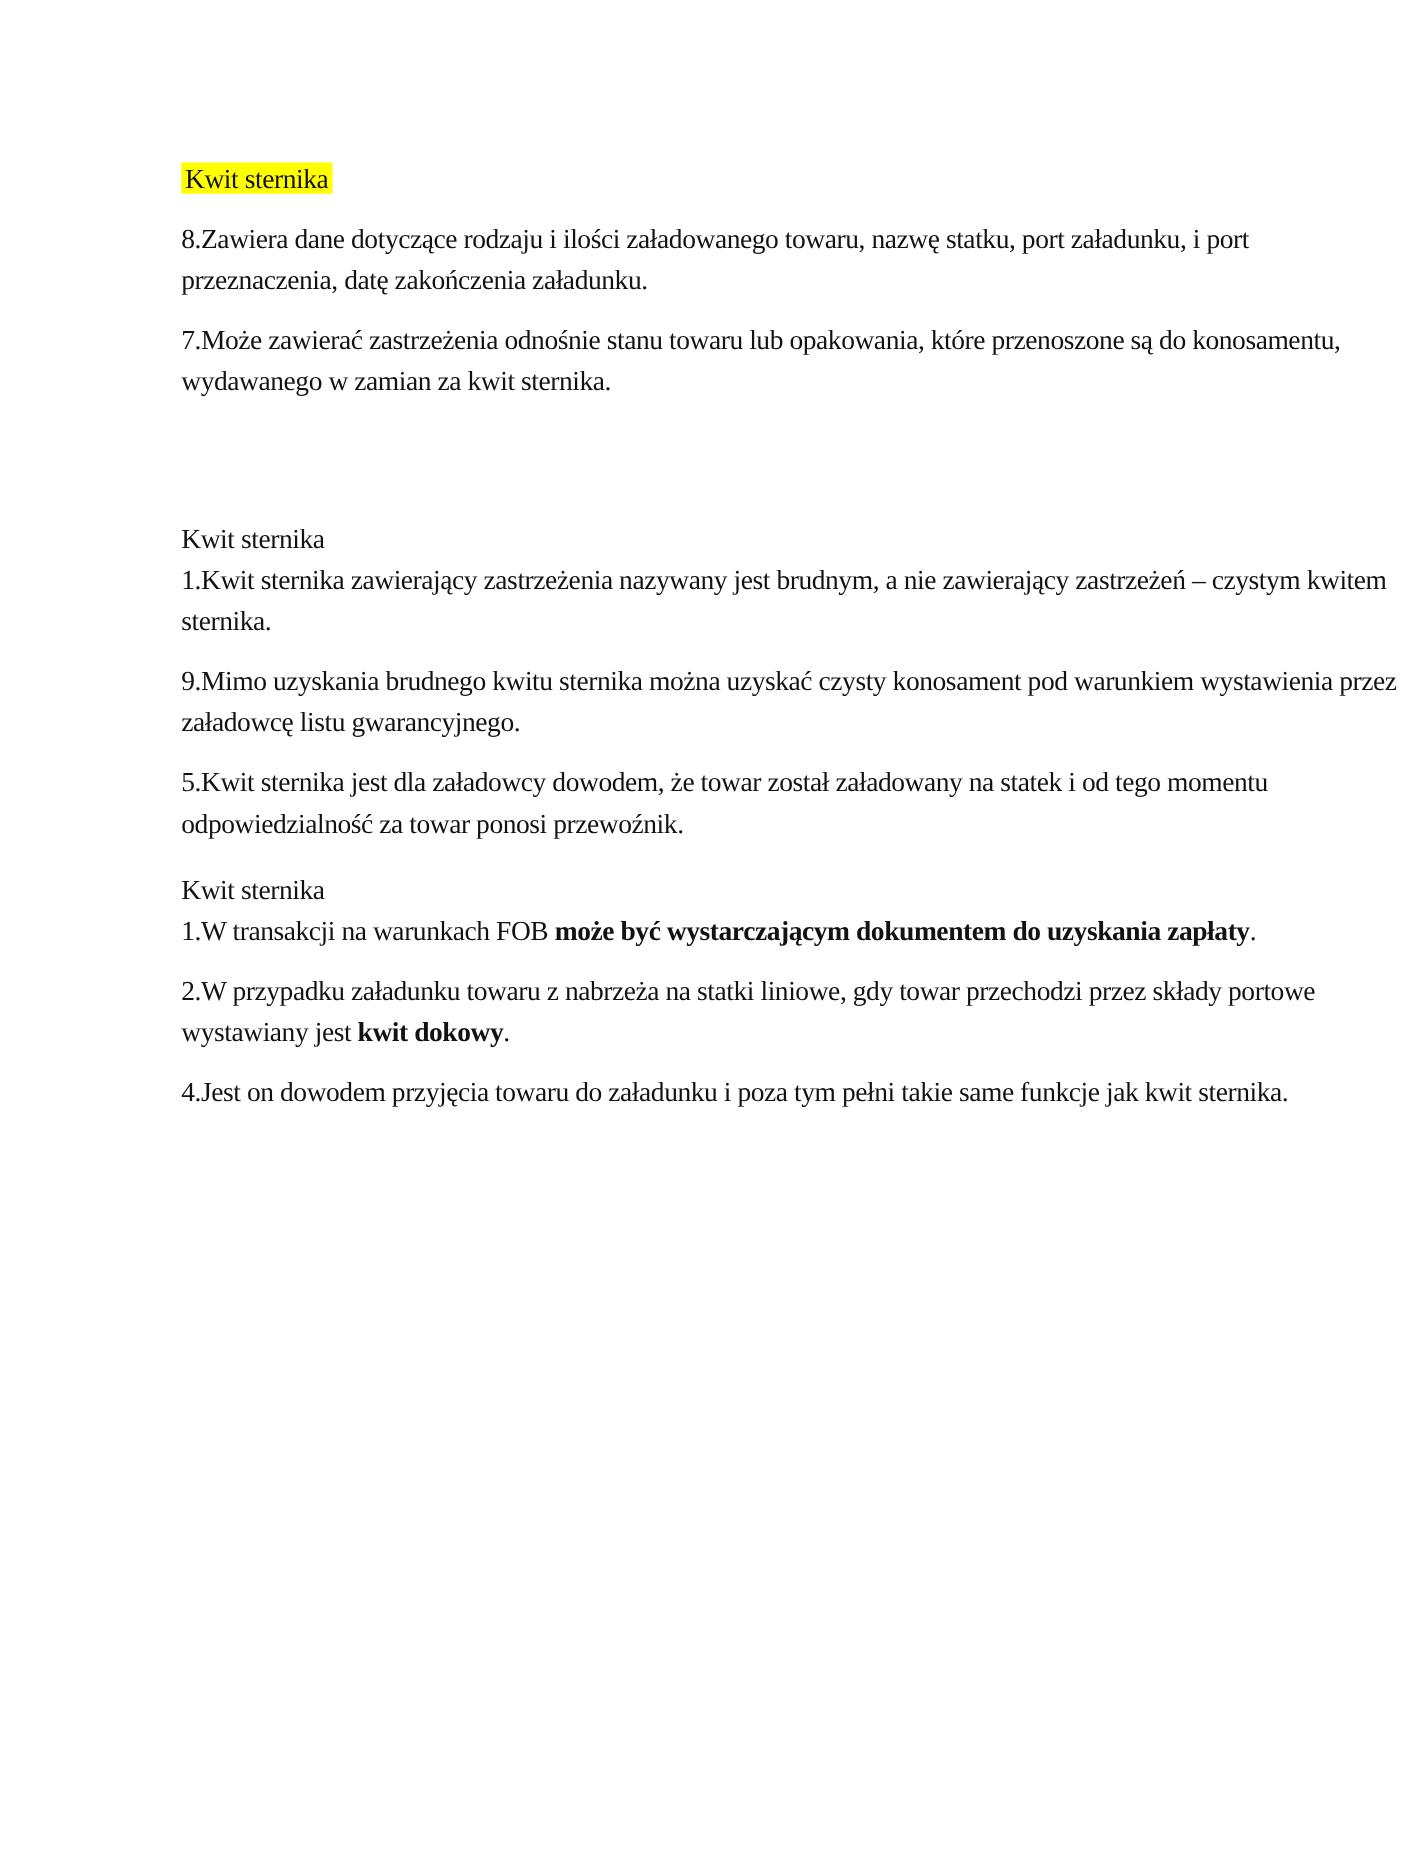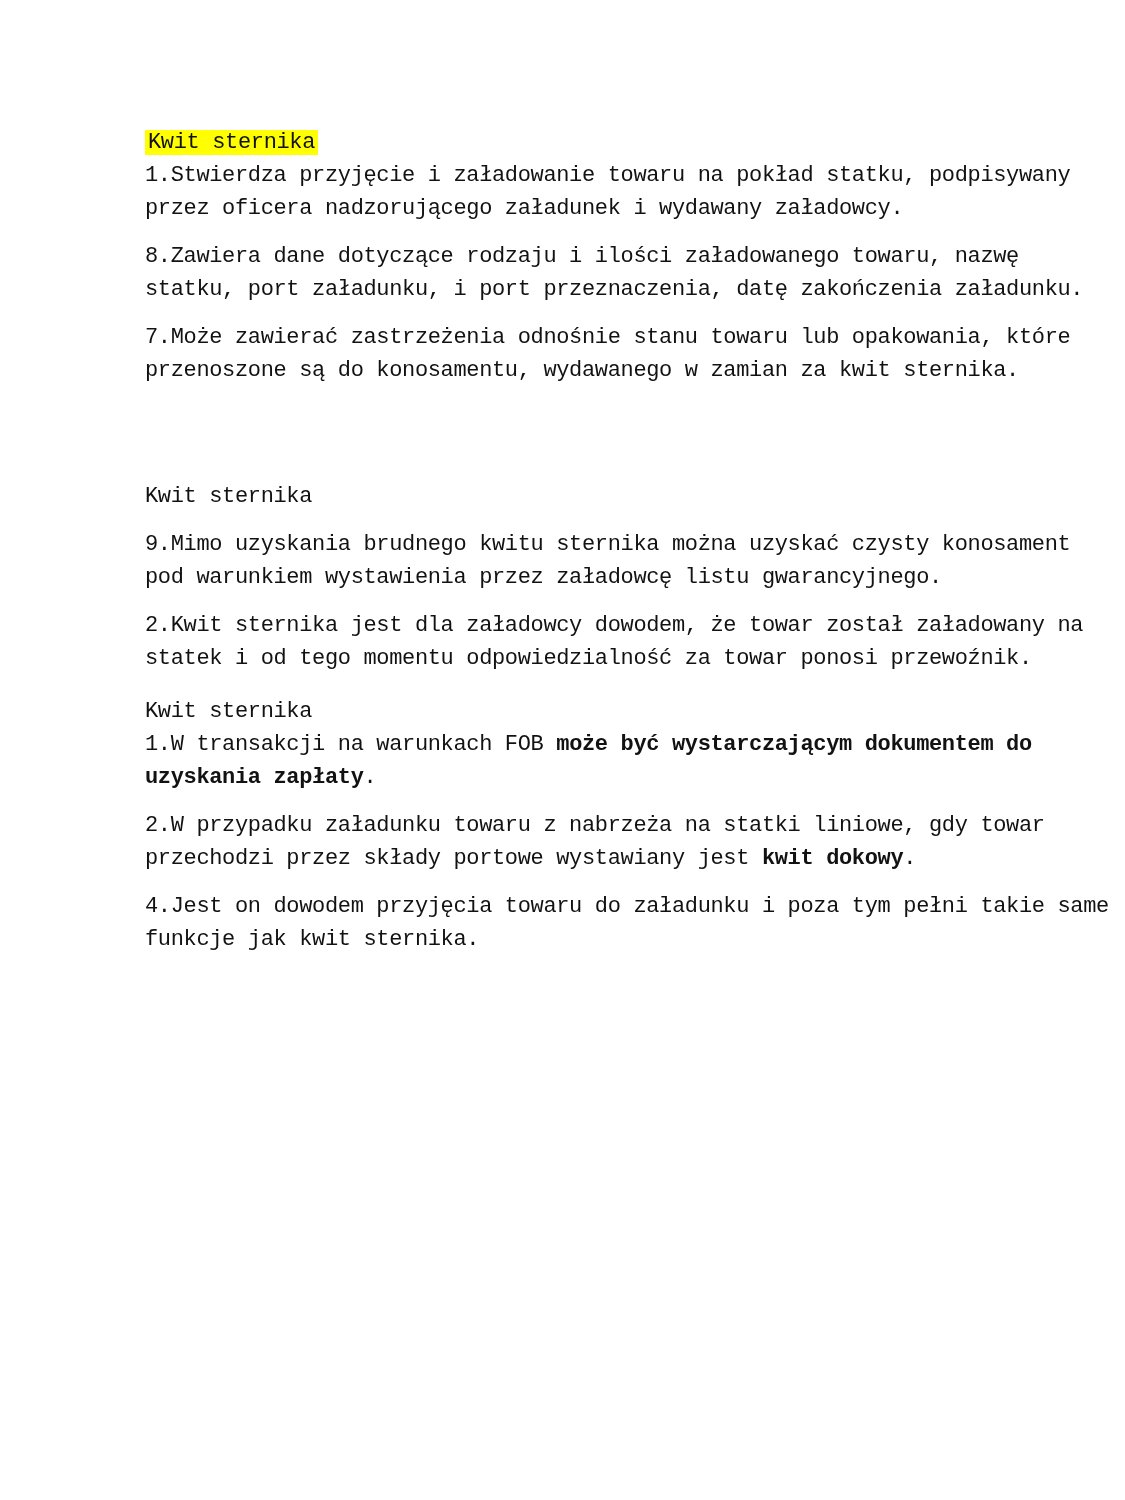--- a/index.html
+++ b/index.html
@@ -7,21 +7,21 @@
     width: 1125px;
     height: 1500px;
     background: var(--background, #ffffff);
     overflow: hidden;
   }
   .page {
     box-sizing: border-box;
     width: 1125px;
     height: 1500px;
     padding: 126px 5px 0 145px;
-    font-family: Liberation Mono, monospace;
+    font-family: Liberation Serif, serif;
     font-size: 22px;
     line-height: 33px;
     letter-spacing: -0.35px;
     color: var(--text, #121212);
   }
   .content { max-width: 975px; }
   .heading { margin: 0; font-weight: 400; }
   .hl { background: var(--highlight, #ffff00); padding: 0 3px; }
   p { margin: 15px 0 0 0; }
   p.first { margin-top: 0; }
@@ -32,40 +32,40 @@
 </head>
 <body>
 
 <div class="page">
   <div class="content">
 
     <section class="s1">
       <div class="heading">
         <span class="hl">Kwit sternika</span>
       </div>
-      <p class="first">
-        <span>1.Stwierdza przyjęcie i załadowanie towaru na pokład statku, podpisywany przez oficera nadzorującego załadunek i wydawany załadowcy.</span>
-      </p>
       <p>
         <span>8.Zawiera dane dotyczące rodzaju i ilości załadowanego towaru, nazwę statku, port załadunku, i port przeznaczenia, datę zakończenia załadunku.</span>
       </p>
       <p>
         <span>7.Może zawierać zastrzeżenia odnośnie stanu towaru lub opakowania, które przenoszone są do konosamentu, wydawanego w zamian za kwit sternika.</span>
       </p>
     </section>
 
     <section class="s2">
       <div class="heading">
         <span>Kwit sternika</span>
       </div>
+      <p class="first">
+        <span>1.Kwit sternika zawierający zastrzeżenia nazywany jest brudnym, a nie zawierający zastrzeżeń – czystym kwitem sternika.</span>
+      </p>
       <p>
         <span>9.Mimo uzyskania brudnego kwitu sternika można uzyskać czysty konosament pod warunkiem wystawienia przez załadowcę listu gwarancyjnego.</span>
       </p>
       <p>
-        <span>2.Kwit sternika jest dla załadowcy dowodem, że towar został załadowany na statek i od tego momentu odpowiedzialność za towar ponosi przewoźnik.</span>
+        <span>5.Kwit sternika jest dla załadowcy dowodem, że towar został załadowany na statek i od tego momentu odpowiedzialność za towar ponosi przewoźnik.</span>
       </p>
     </section>
 
     <section class="s3">
       <div class="heading">
         <span>Kwit sternika</span>
       </div>
       <p class="first">
         <span>1.W transakcji na warunkach FOB </span><span class="b">może być wystarczającym dokumentem do uzyskania zapłaty</span><span>.</span>
       </p>

